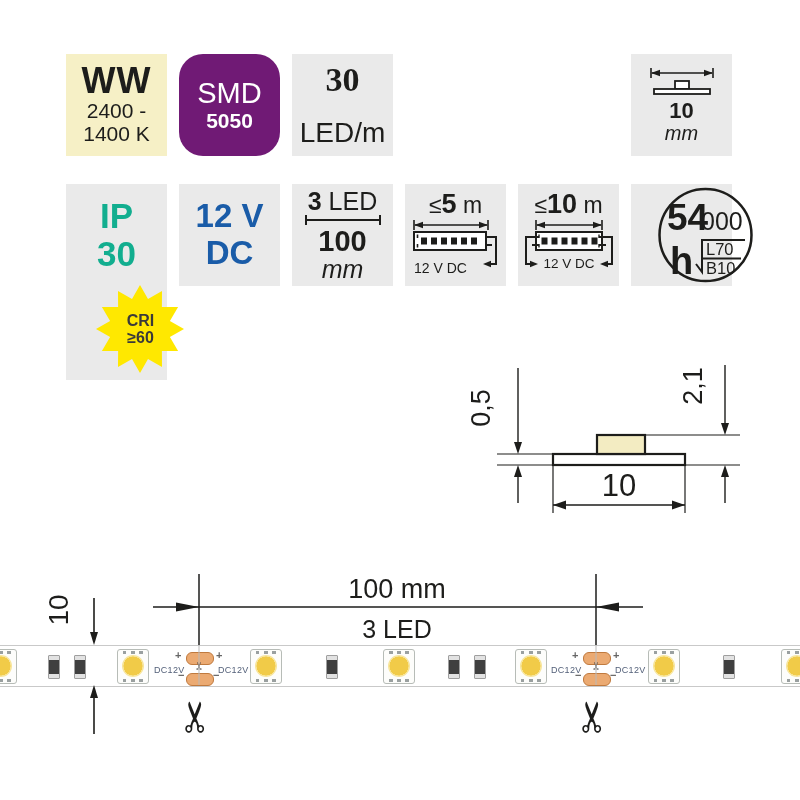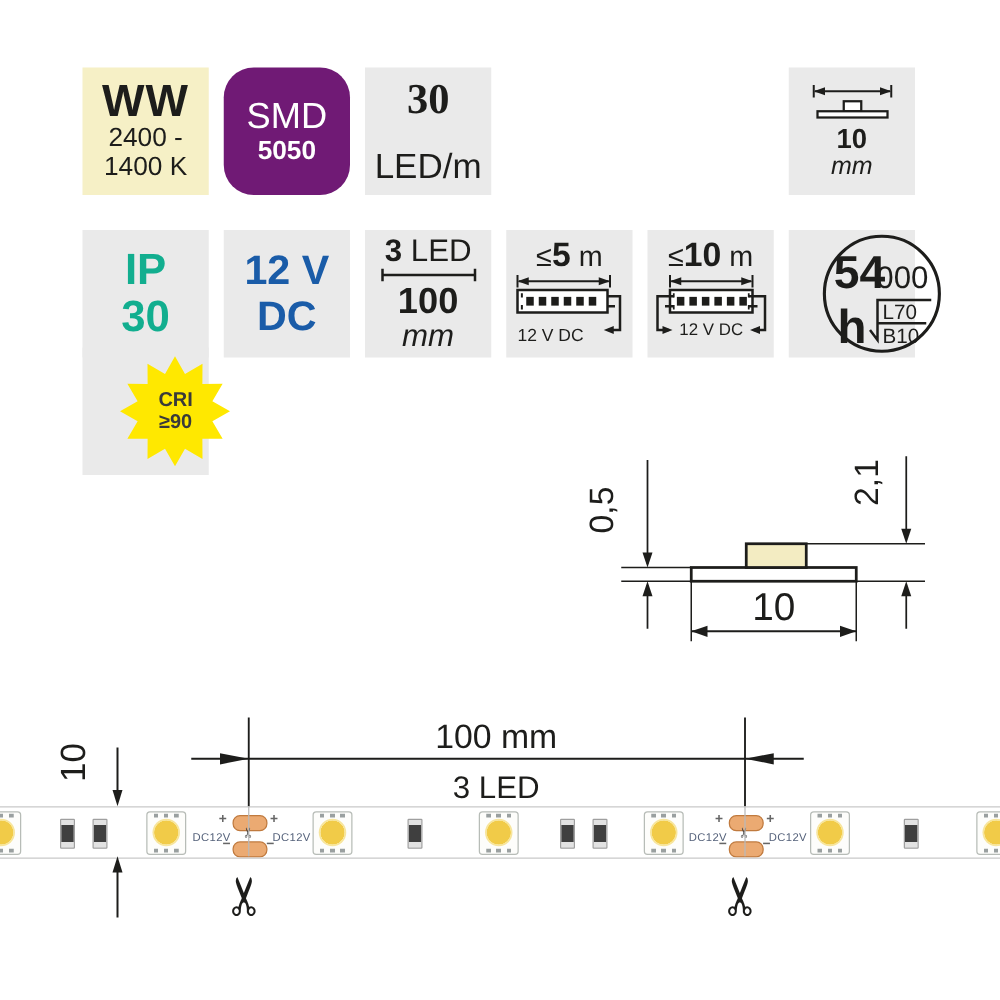--- a/index.html
+++ b/index.html
@@ -192,21 +192,21 @@
     </div>
   </div>
 
   <div class="tile c1 r3">
     <div class="cri-wrap">
       <svg width="101" height="102" viewBox="0 0 101 102">
         <polygon fill="#FFE800" points="50,7 58,21.1 72,12.9 71.9,29.1 88.1,29 79.9,43 94,51 79.9,59 88.1,73 71.9,72.9 72,89.1 58,80.9 50,95 42,80.9 28,89.1 28.1,72.9 11.9,73 20.1,59 6,51 20.1,43 11.9,29 28.1,29.1 28,12.9 42,21.1"></polygon>
       </svg>
       <div class="cri-text">
         <div class="cri-l">CRI</div>
-        <div class="cri-l">≥90</div>
+        <div class="cri-l">≥60</div>
       </div>
     </div>
   </div>
 
 
   <svg id="xsec-svg" style="left:420px;top:358px" width="360" height="170" viewBox="0 0 360 170">
 
     <line x1="77" y1="96" x2="133" y2="96" stroke="#1d1d1b" stroke-width="1.2"></line>
     <line x1="77" y1="107" x2="133" y2="107" stroke="#1d1d1b" stroke-width="1.2"></line>
     <line x1="225" y1="77" x2="320" y2="77" stroke="#1d1d1b" stroke-width="1.2"></line>

